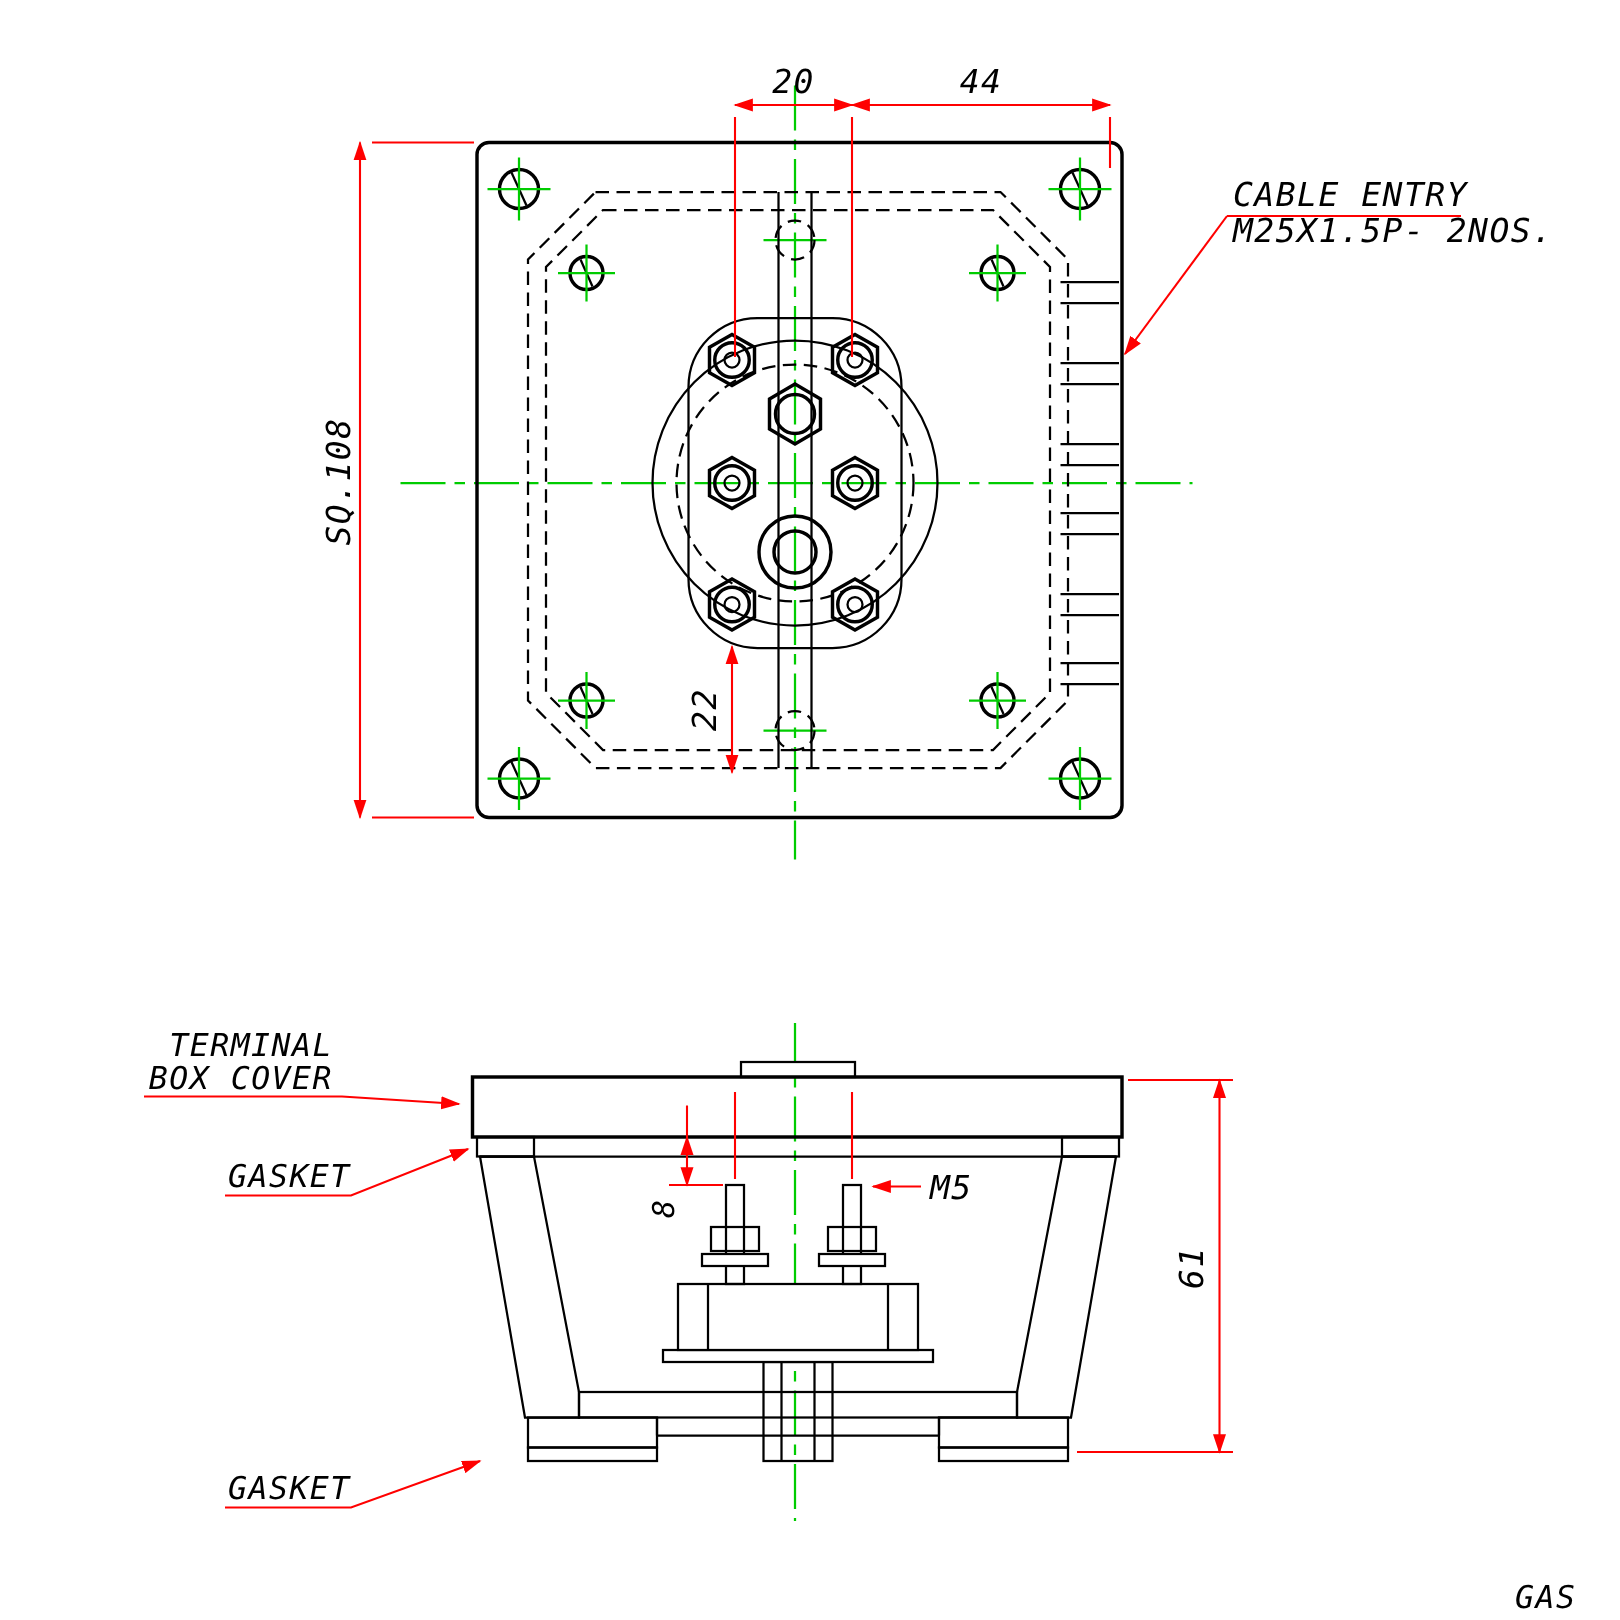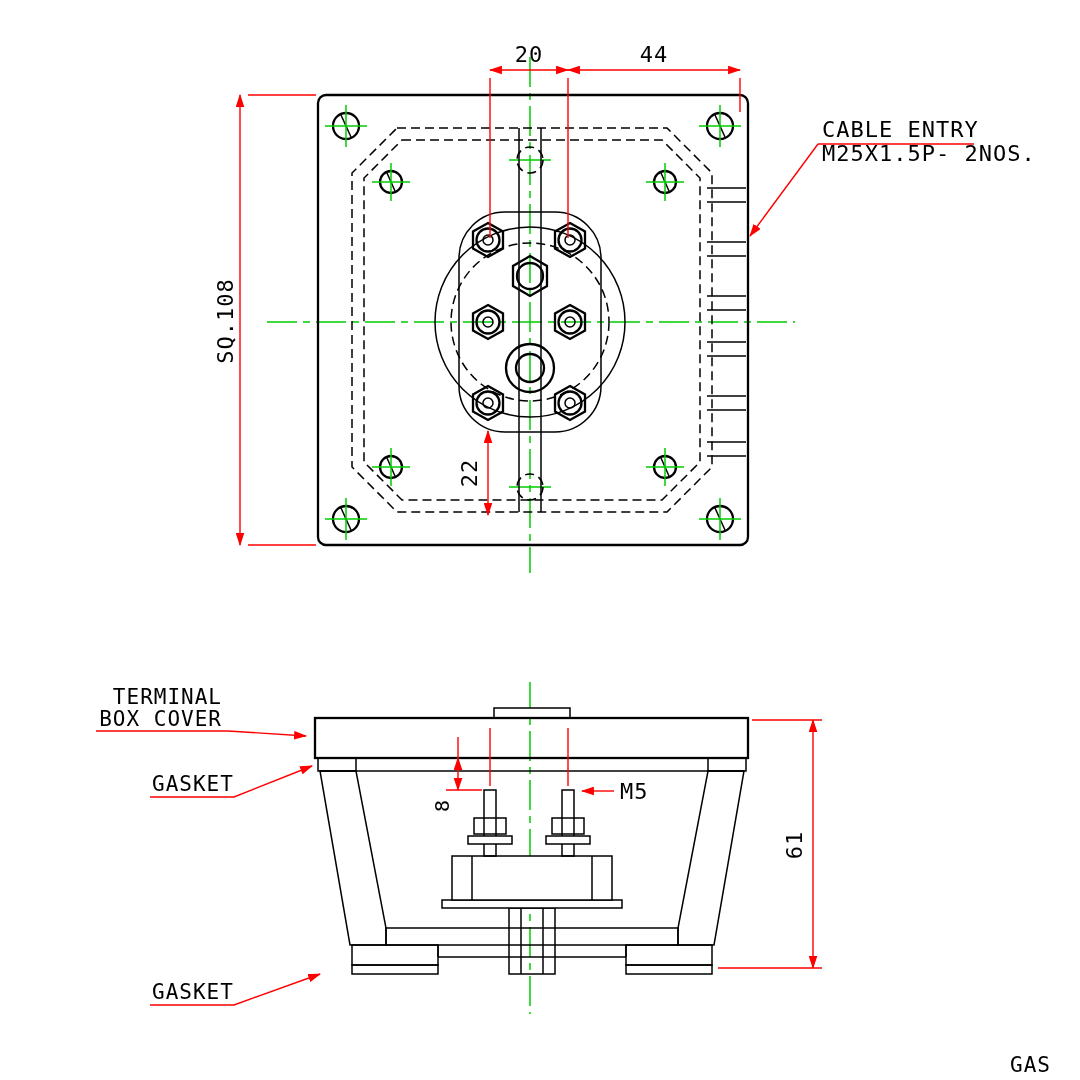--- a/index.html
+++ b/index.html
@@ -4,21 +4,21 @@
 <style>
   :root{
     --color-line:#000000;
     --color-dimension:#ff0000;
     --color-centerline:#00cc00;
     --color-hatch-cyan:#3fd6e8;
     --color-hatch-green:#00aa00;
     --color-background:#ffffff;
   }
   html,body{margin:0;padding:0;background:#fff;}
-  .canvas{width:1080px;height:1080px;background:var(--color-background);}
+  .canvas{width:1080px;height:1080px;background:var(--color-background);font-style:italic;}
   svg{display:block;}
   text{font-family:"DejaVu Sans Mono","Liberation Mono",monospace;fill:var(--color-line);}
   .t22{font-size:22px;letter-spacing:1px;}
   .t21{font-size:21px;letter-spacing:1px;}
   .t20{font-size:20px;}
   .bk{stroke:var(--color-line);fill:none;stroke-width:1.5;}
   .bk2{stroke:var(--color-line);fill:none;stroke-width:2.3;}
   .dsh{stroke-dasharray:9 5;}
   .grn{stroke:var(--color-centerline);fill:none;stroke-width:1.5;}
   .cl{stroke-dasharray:30 6 7 6;}

